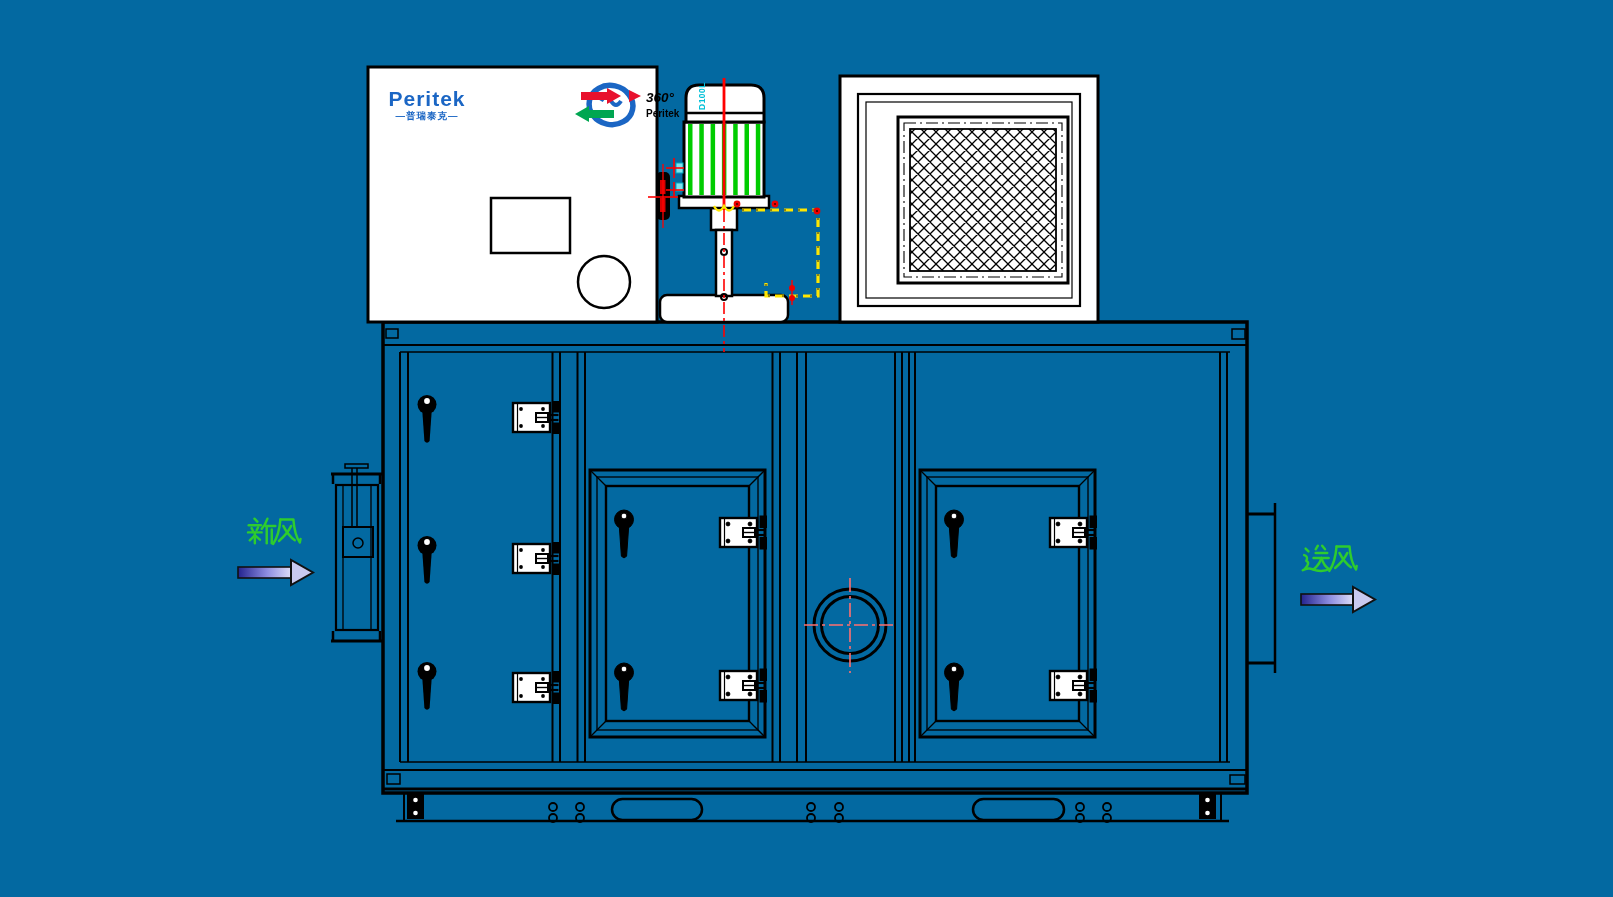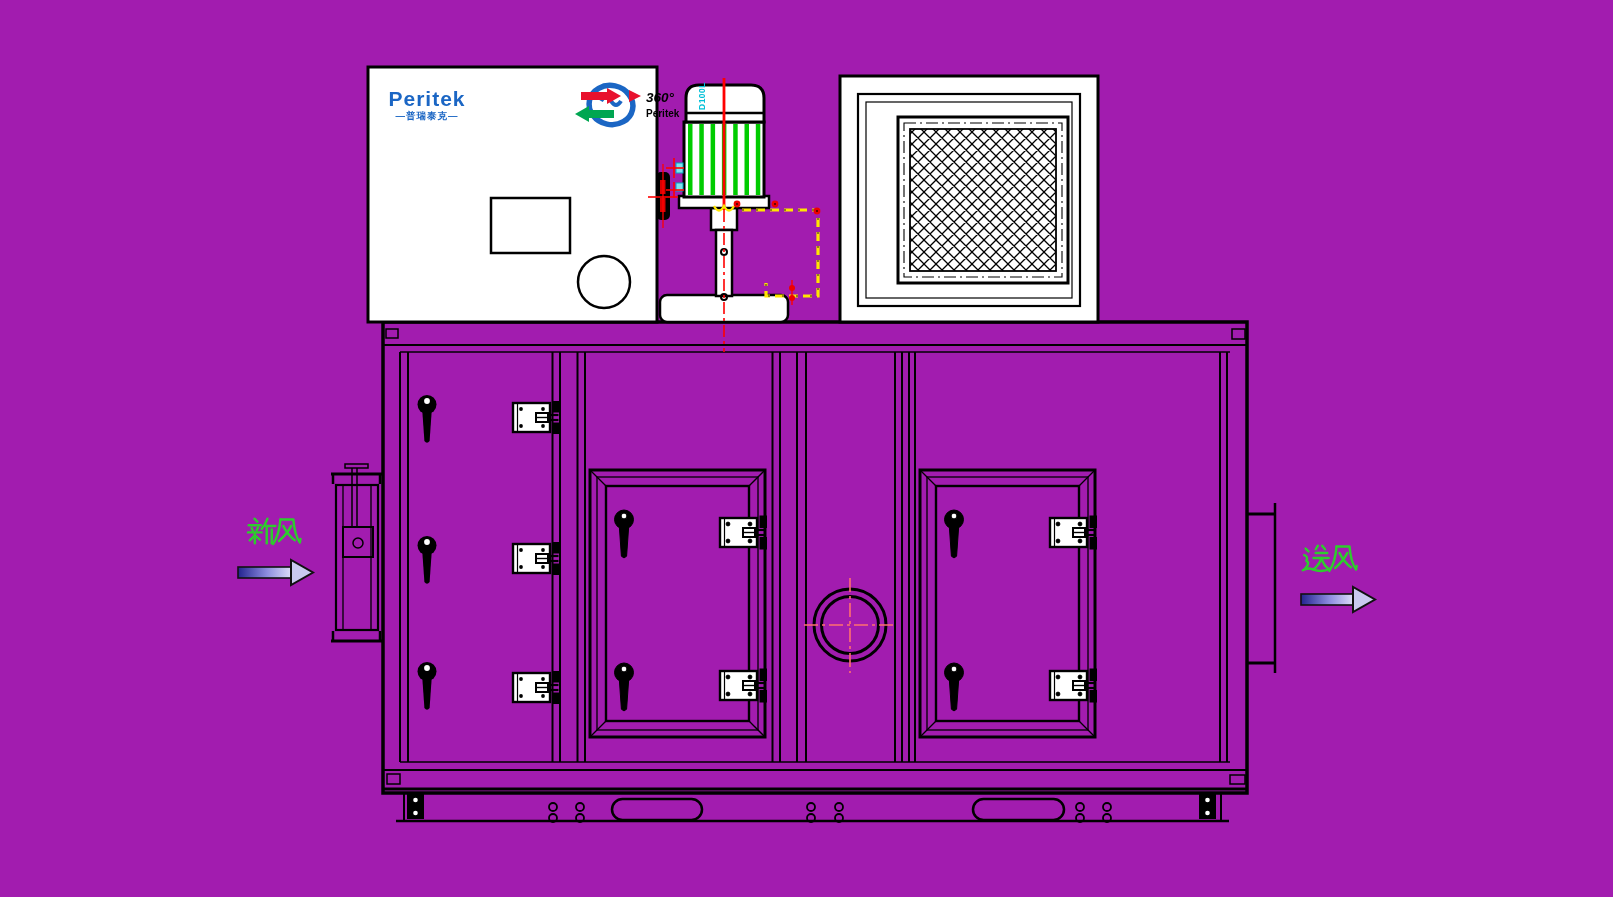--- a/index.html
+++ b/index.html
@@ -1,16 +1,16 @@
 <!DOCTYPE html>
 <html><head>
 <meta charset="utf-8">
 <style>
   html,body{margin:0;padding:0;background:#ffffff;}
-  .canvas{position:relative;width:1613px;height:897px;background:#a21caf;overflow:hidden;
+  .canvas{position:relative;width:1613px;height:897px;background:#0369a1;overflow:hidden;
           font-family:"Liberation Sans", sans-serif;}
   svg{position:absolute;left:0;top:0;}
   text{font-family:"Liberation Sans", sans-serif;}
   .brandMain{font-weight:bold;font-size:21px;letter-spacing:1px;}
   .brandSub{font-weight:bold;font-size:9.5px;letter-spacing:1px;}
   .rotorDeg{font-weight:bold;font-style:italic;font-size:13.5px;}
   .rotorBrand{font-weight:bold;font-size:10px;}
   .motorMark{font-weight:bold;font-size:8.5px;letter-spacing:0.5px;}
 </style>
 </head>

